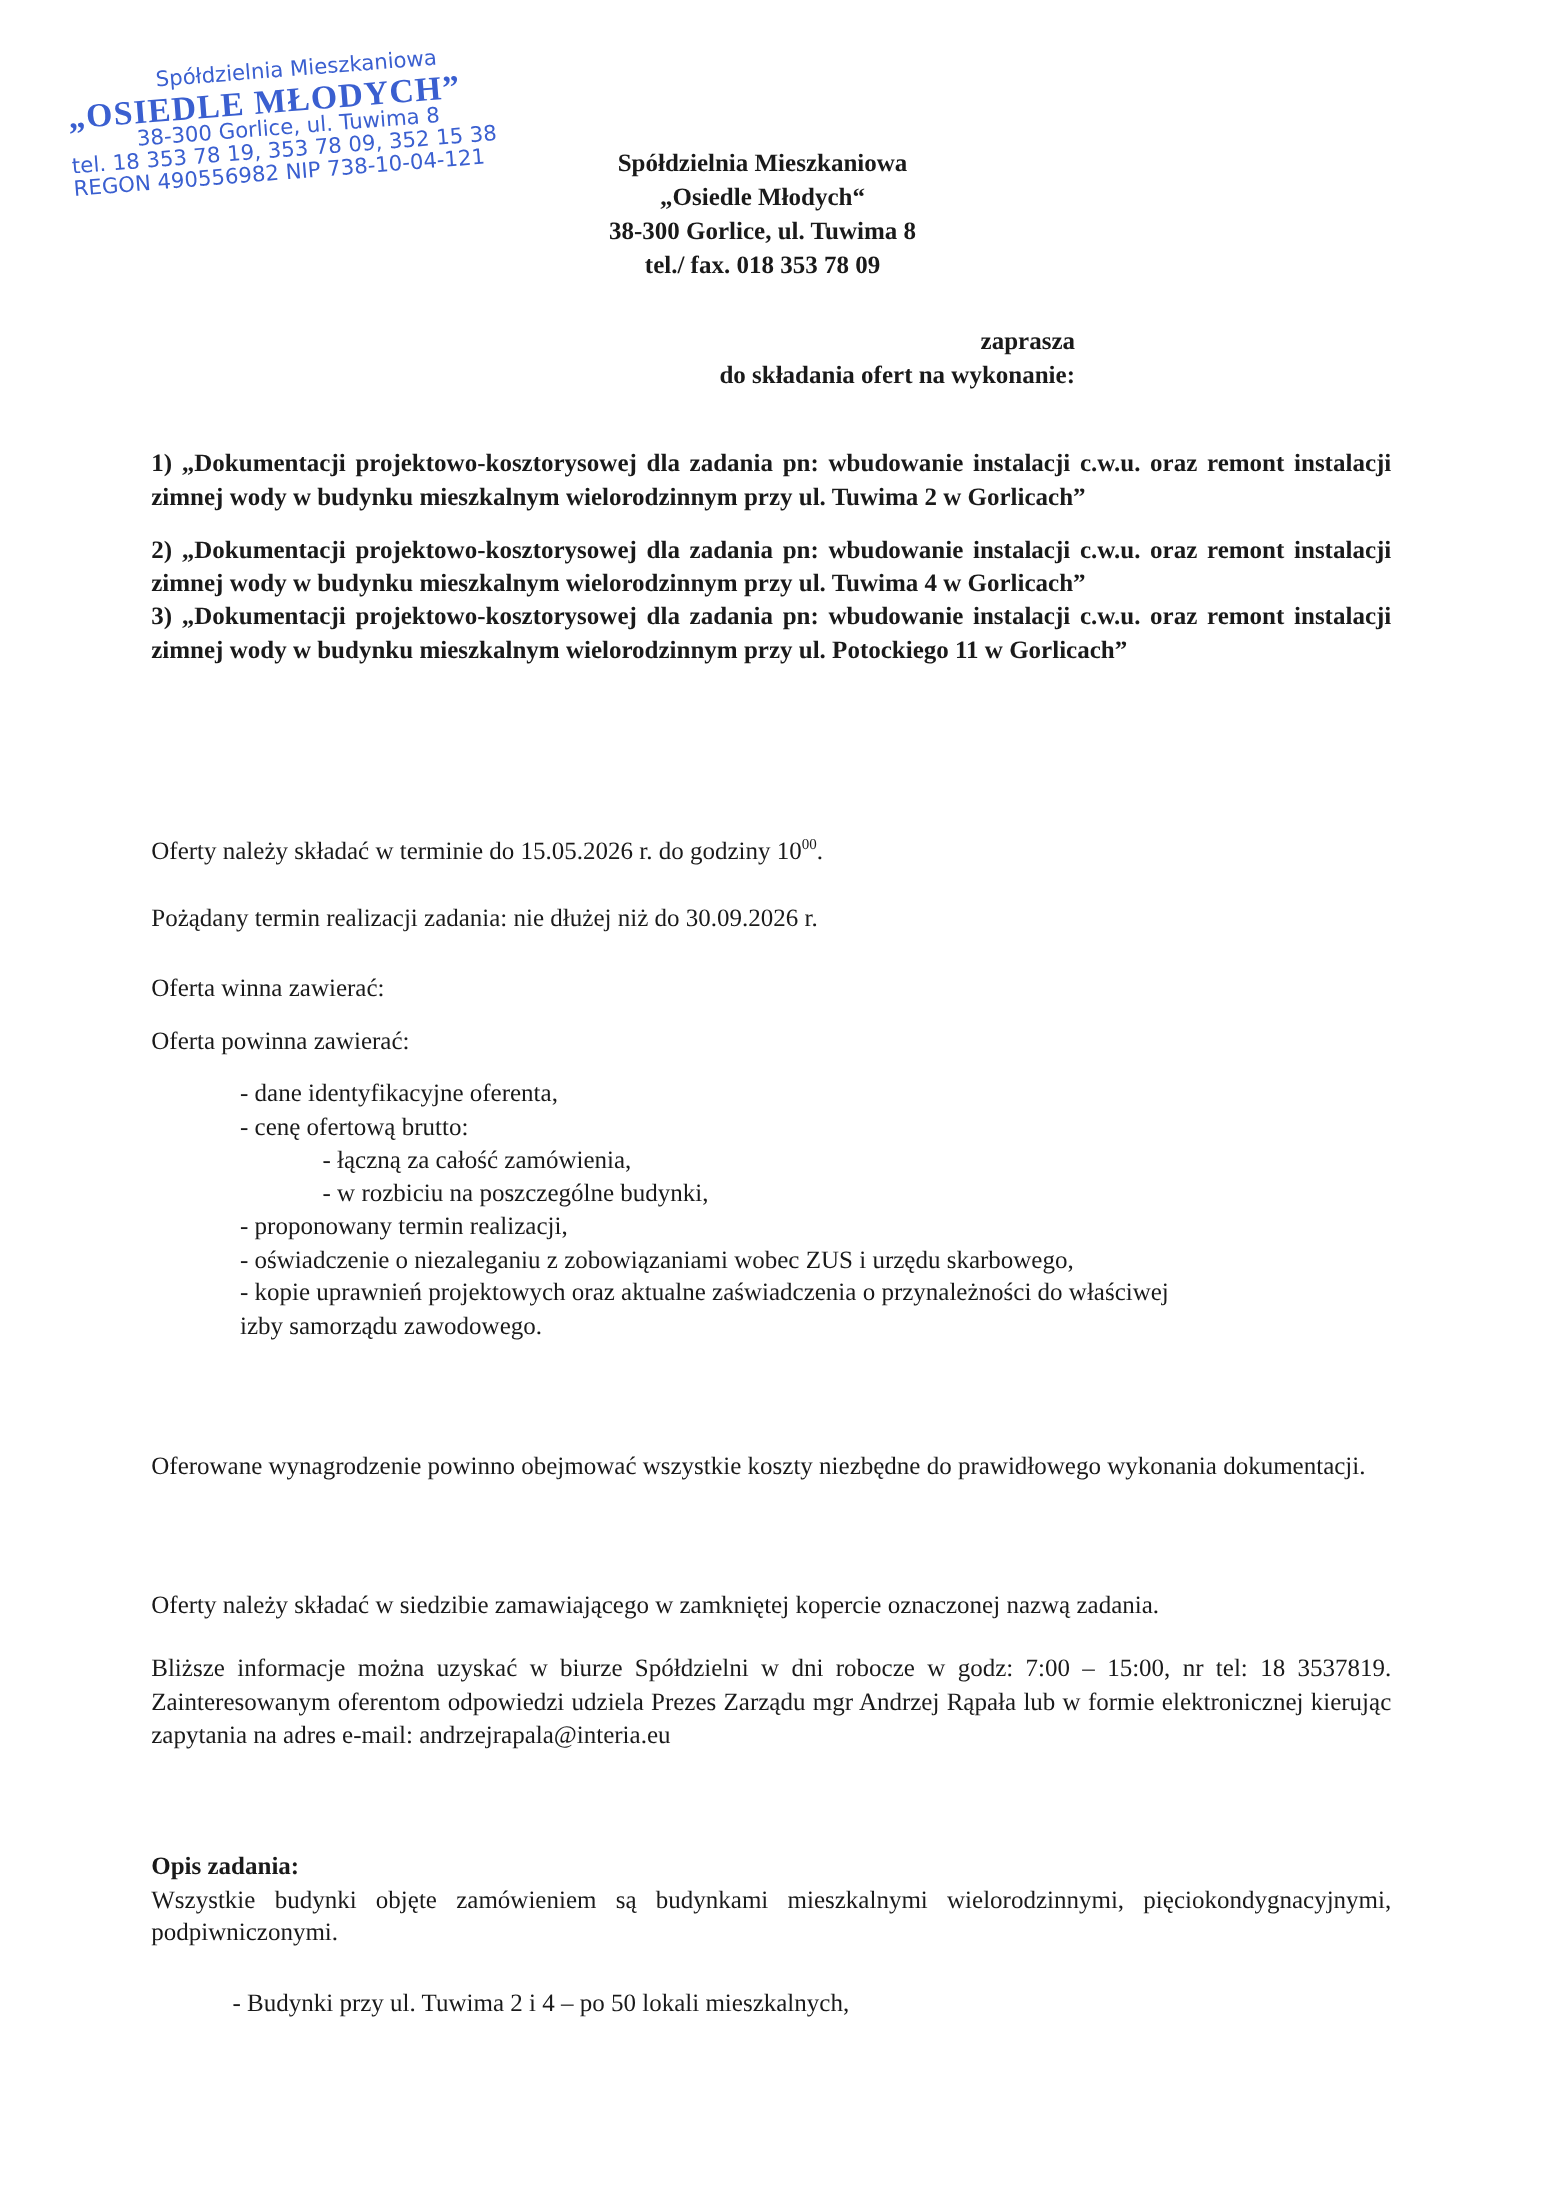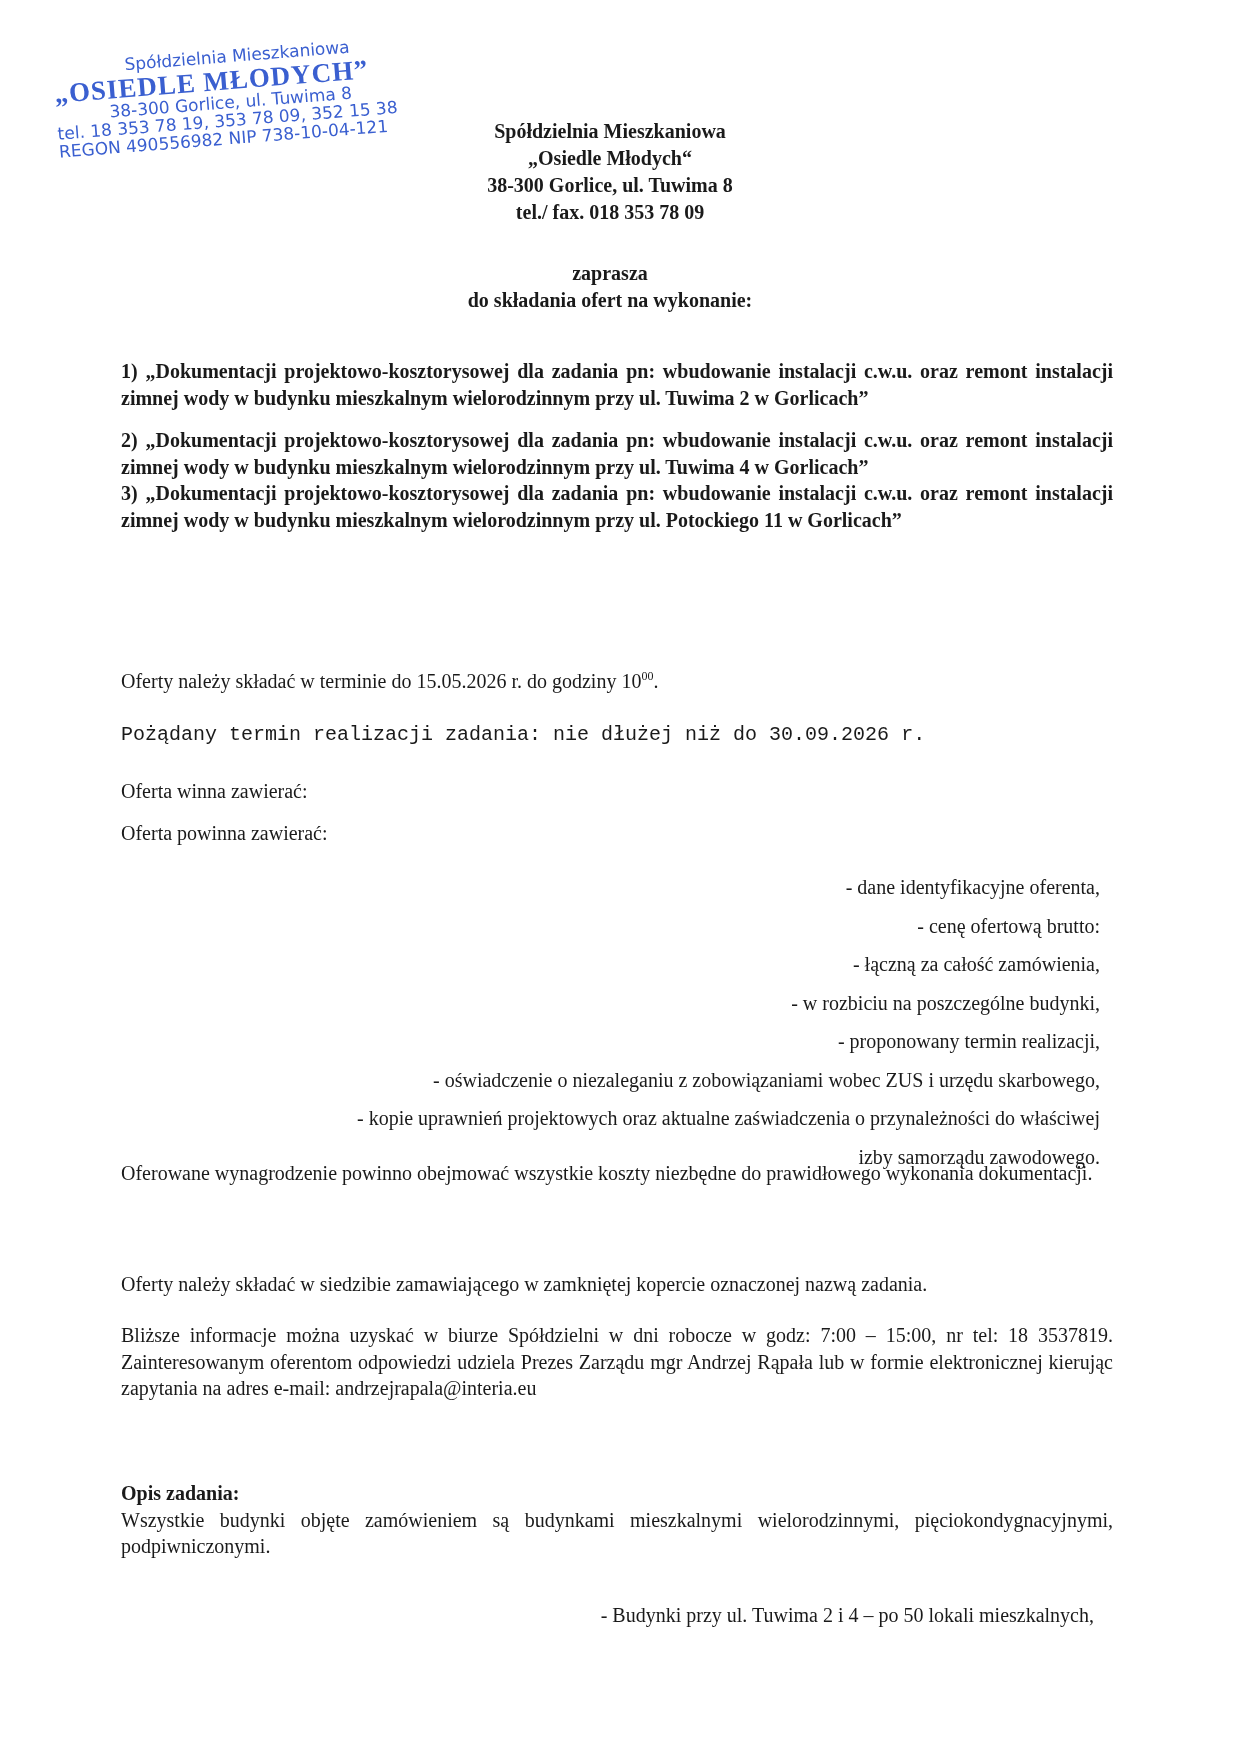--- a/index.html
+++ b/index.html
@@ -18,39 +18,39 @@
     .stamp .s3 { font-family: "DejaVu Sans", "Liberation Sans", sans-serif; font-size: 17px; }
     .stamp .s4 { font-family: "DejaVu Sans", "Liberation Sans", sans-serif; font-size: 17px; text-align: left; }
     .stamp .s5 { font-family: "DejaVu Sans", "Liberation Sans", sans-serif; font-size: 17px; text-align: left; }
 
     .header {
       position: absolute; left: 400px; top: 118px; width: 420px;
       text-align: center; font-weight: bold; font-size: 20px; line-height: 27px;
     }
     .invite {
       position: absolute; left: 360px; top: 260px; width: 500px;
-      text-align: center; font-weight: bold; font-size: 20px; line-height: 27px;
+      text-align: right; font-weight: bold; font-size: 20px; line-height: 27px;
     }
     .items {
       position: absolute; left: 121px; top: 358px; width: 992px;
       font-weight: bold; font-size: 20px; line-height: 26.5px;
       text-align: justify;
     }
     .items p { margin: 0; }
     .items p.gap { margin-top: 16px; }
 
     .body-text {
       position: absolute; left: 121px; width: 992px;
       font-size: 20px; line-height: 26.5px; text-align: justify;
     }
     .body-text p { margin: 0; }
     sup { font-size: 12px; vertical-align: 8px; line-height: 0; }
 
     .list { position: absolute; left: 192px; width: 920px; font-size: 20px; line-height: 26.5px; }
-    .list div { margin: 12px; text-align: right; }
+    .list div { margin: 0; }
     .list .sub { padding-left: 66px; }
     .list .cont { padding-left: 0; }
 
     .bold { font-weight: bold; }
   </style>
 </head>
 <body>
 
 <div class="stamp">
   <div class="s1">Spółdzielnia Mieszkaniowa</div>
@@ -75,21 +75,21 @@
 <div class="items">
   <p>1) „Dokumentacji projektowo-kosztorysowej dla zadania pn: wbudowanie instalacji c.w.u. oraz remont instalacji zimnej wody w budynku mieszkalnym wielorodzinnym przy ul. Tuwima 2 w Gorlicach”</p>
   <p class="gap">2) „Dokumentacji projektowo-kosztorysowej dla zadania pn: wbudowanie instalacji c.w.u. oraz remont instalacji zimnej wody w budynku mieszkalnym wielorodzinnym przy ul. Tuwima 4 w Gorlicach”</p>
   <p>3) „Dokumentacji projektowo-kosztorysowej dla zadania pn: wbudowanie instalacji c.w.u. oraz remont instalacji zimnej wody w budynku mieszkalnym wielorodzinnym przy ul. Potockiego 11 w Gorlicach”</p>
 </div>
 
 <div class="body-text" style="top:668px;">
   <p><span>Oferty należy składać w terminie do 15.05.2026 r. do godziny 10</span><sup>00</sup><span>.</span></p>
 </div>
 
-<div class="body-text" style="top:722px;font-family:Liberation Mono, monospace;">
+<div class="body-text" style="top:722px;">
   <p>Pożądany termin realizacji zadania: nie dłużej niż do 30.09.2026 r.</p>
 </div>
 
 <div class="body-text" style="top:778px;">
   <p>Oferta winna zawierać:</p>
 </div>
 
 <div class="body-text" style="top:820px;">
   <p>Oferta powinna zawierać:</p>
 </div>

